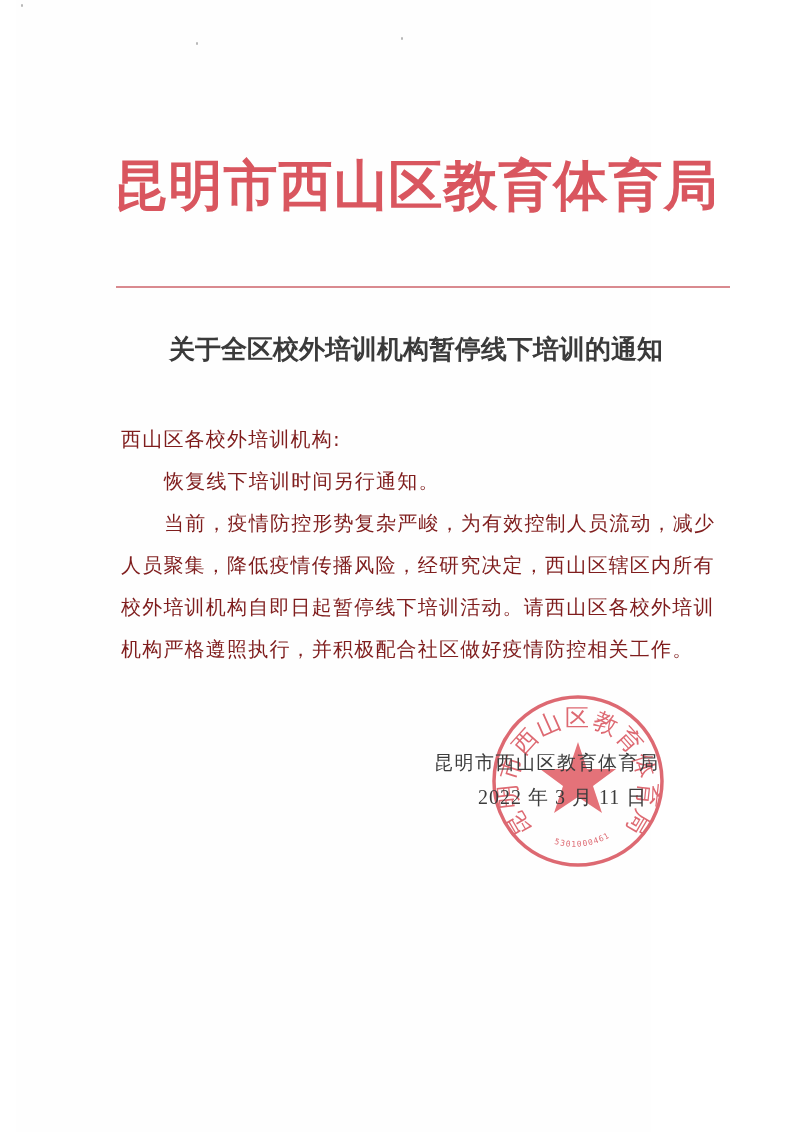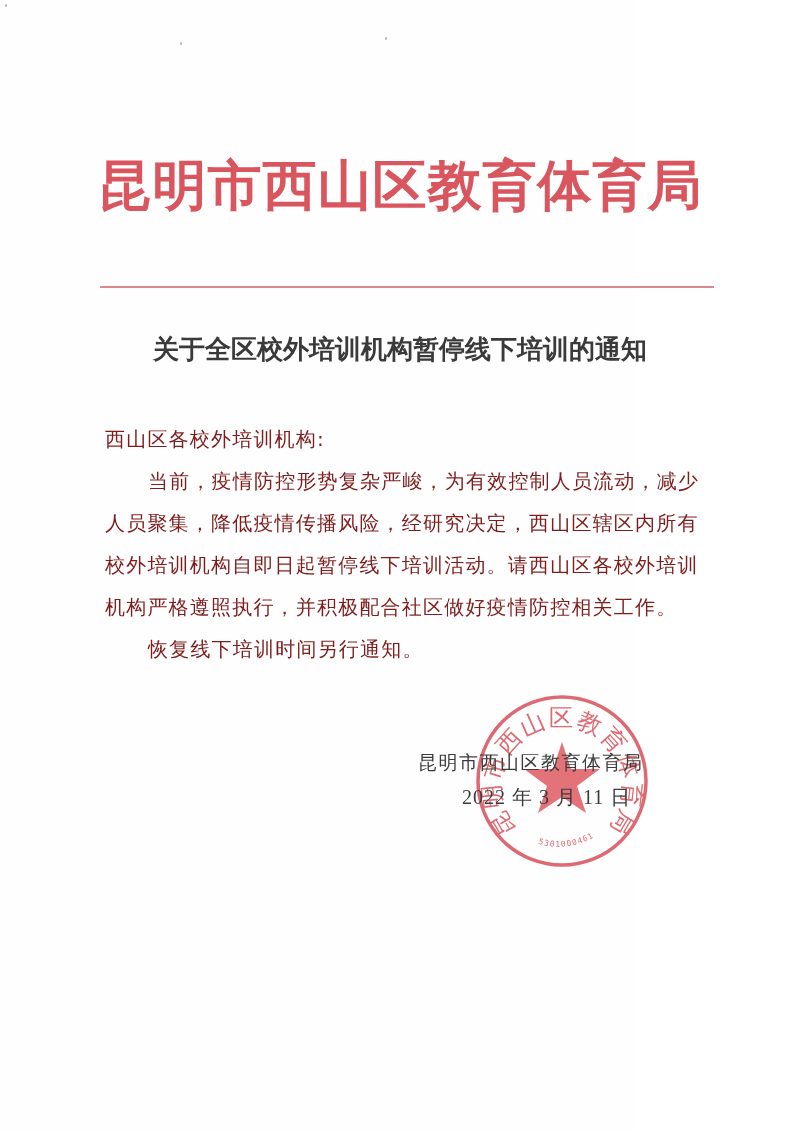--- a/index.html
+++ b/index.html
@@ -10,21 +10,21 @@
     body {
       width: 800px;
       height: 1132px;
       position: relative;
       overflow: hidden;
       font-family: "DejaVu Serif", "Liberation Serif", serif;
       color: #333333;
     }
     .page {
       position: absolute;
-      left: 0; top: 0;
+      left: 16px; top: 0;
       width: 635px; height: 1132px;
       background: #fefefe;
     }
     .specks span {
       position: absolute;
       width: 2px; height: 3px;
       background: #b8b8b8;
       border-radius: 1px;
     }
     .org-header {
@@ -117,22 +117,22 @@
   </div>
 
   <div class="org-header" style="color:#d9565f;">昆明市西山区教育体育局</div>
 
   <div class="red-rule" style="background:#d98a8f;"></div>
 
   <div class="doc-title">关于全区校外培训机构暂停线下培训的通知</div>
 
   <div class="body-text">
     <p class="salutation">西山区各校外培训机构:</p>
+    <p class="indent">恢复线下培训时间另行通知。</p>
     <p class="indent">当前，疫情防控形势复杂严峻，为有效控制人员流动，减少人员聚集，降低疫情传播风险，经研究决定，西山区辖区内所有校外培训机构自即日起暂停线下培训活动。请西山区各校外培训机构严格遵照执行，并积极配合社区做好疫情防控相关工作。</p>
-    <p class="indent">恢复线下培训时间另行通知。</p>
   </div>
 
   <svg class="seal" viewBox="0 0 178 178" xmlns="http://www.w3.org/2000/svg">
     <defs>
       <path id="sealArc" d="M 36 128 A 62 62 0 1 1 142 128" fill="none"></path>
     </defs>
     <circle cx="89" cy="89" r="84" fill="none" stroke="#d8505a" stroke-width="3.5"></circle>
     <text font-family="DejaVu Serif, serif" font-size="24" fill="#d8505a" letter-spacing="2">
       <textPath href="#sealArc" startOffset="50%" text-anchor="middle">昆明市西山区教育体育局</textPath>
     </text>

